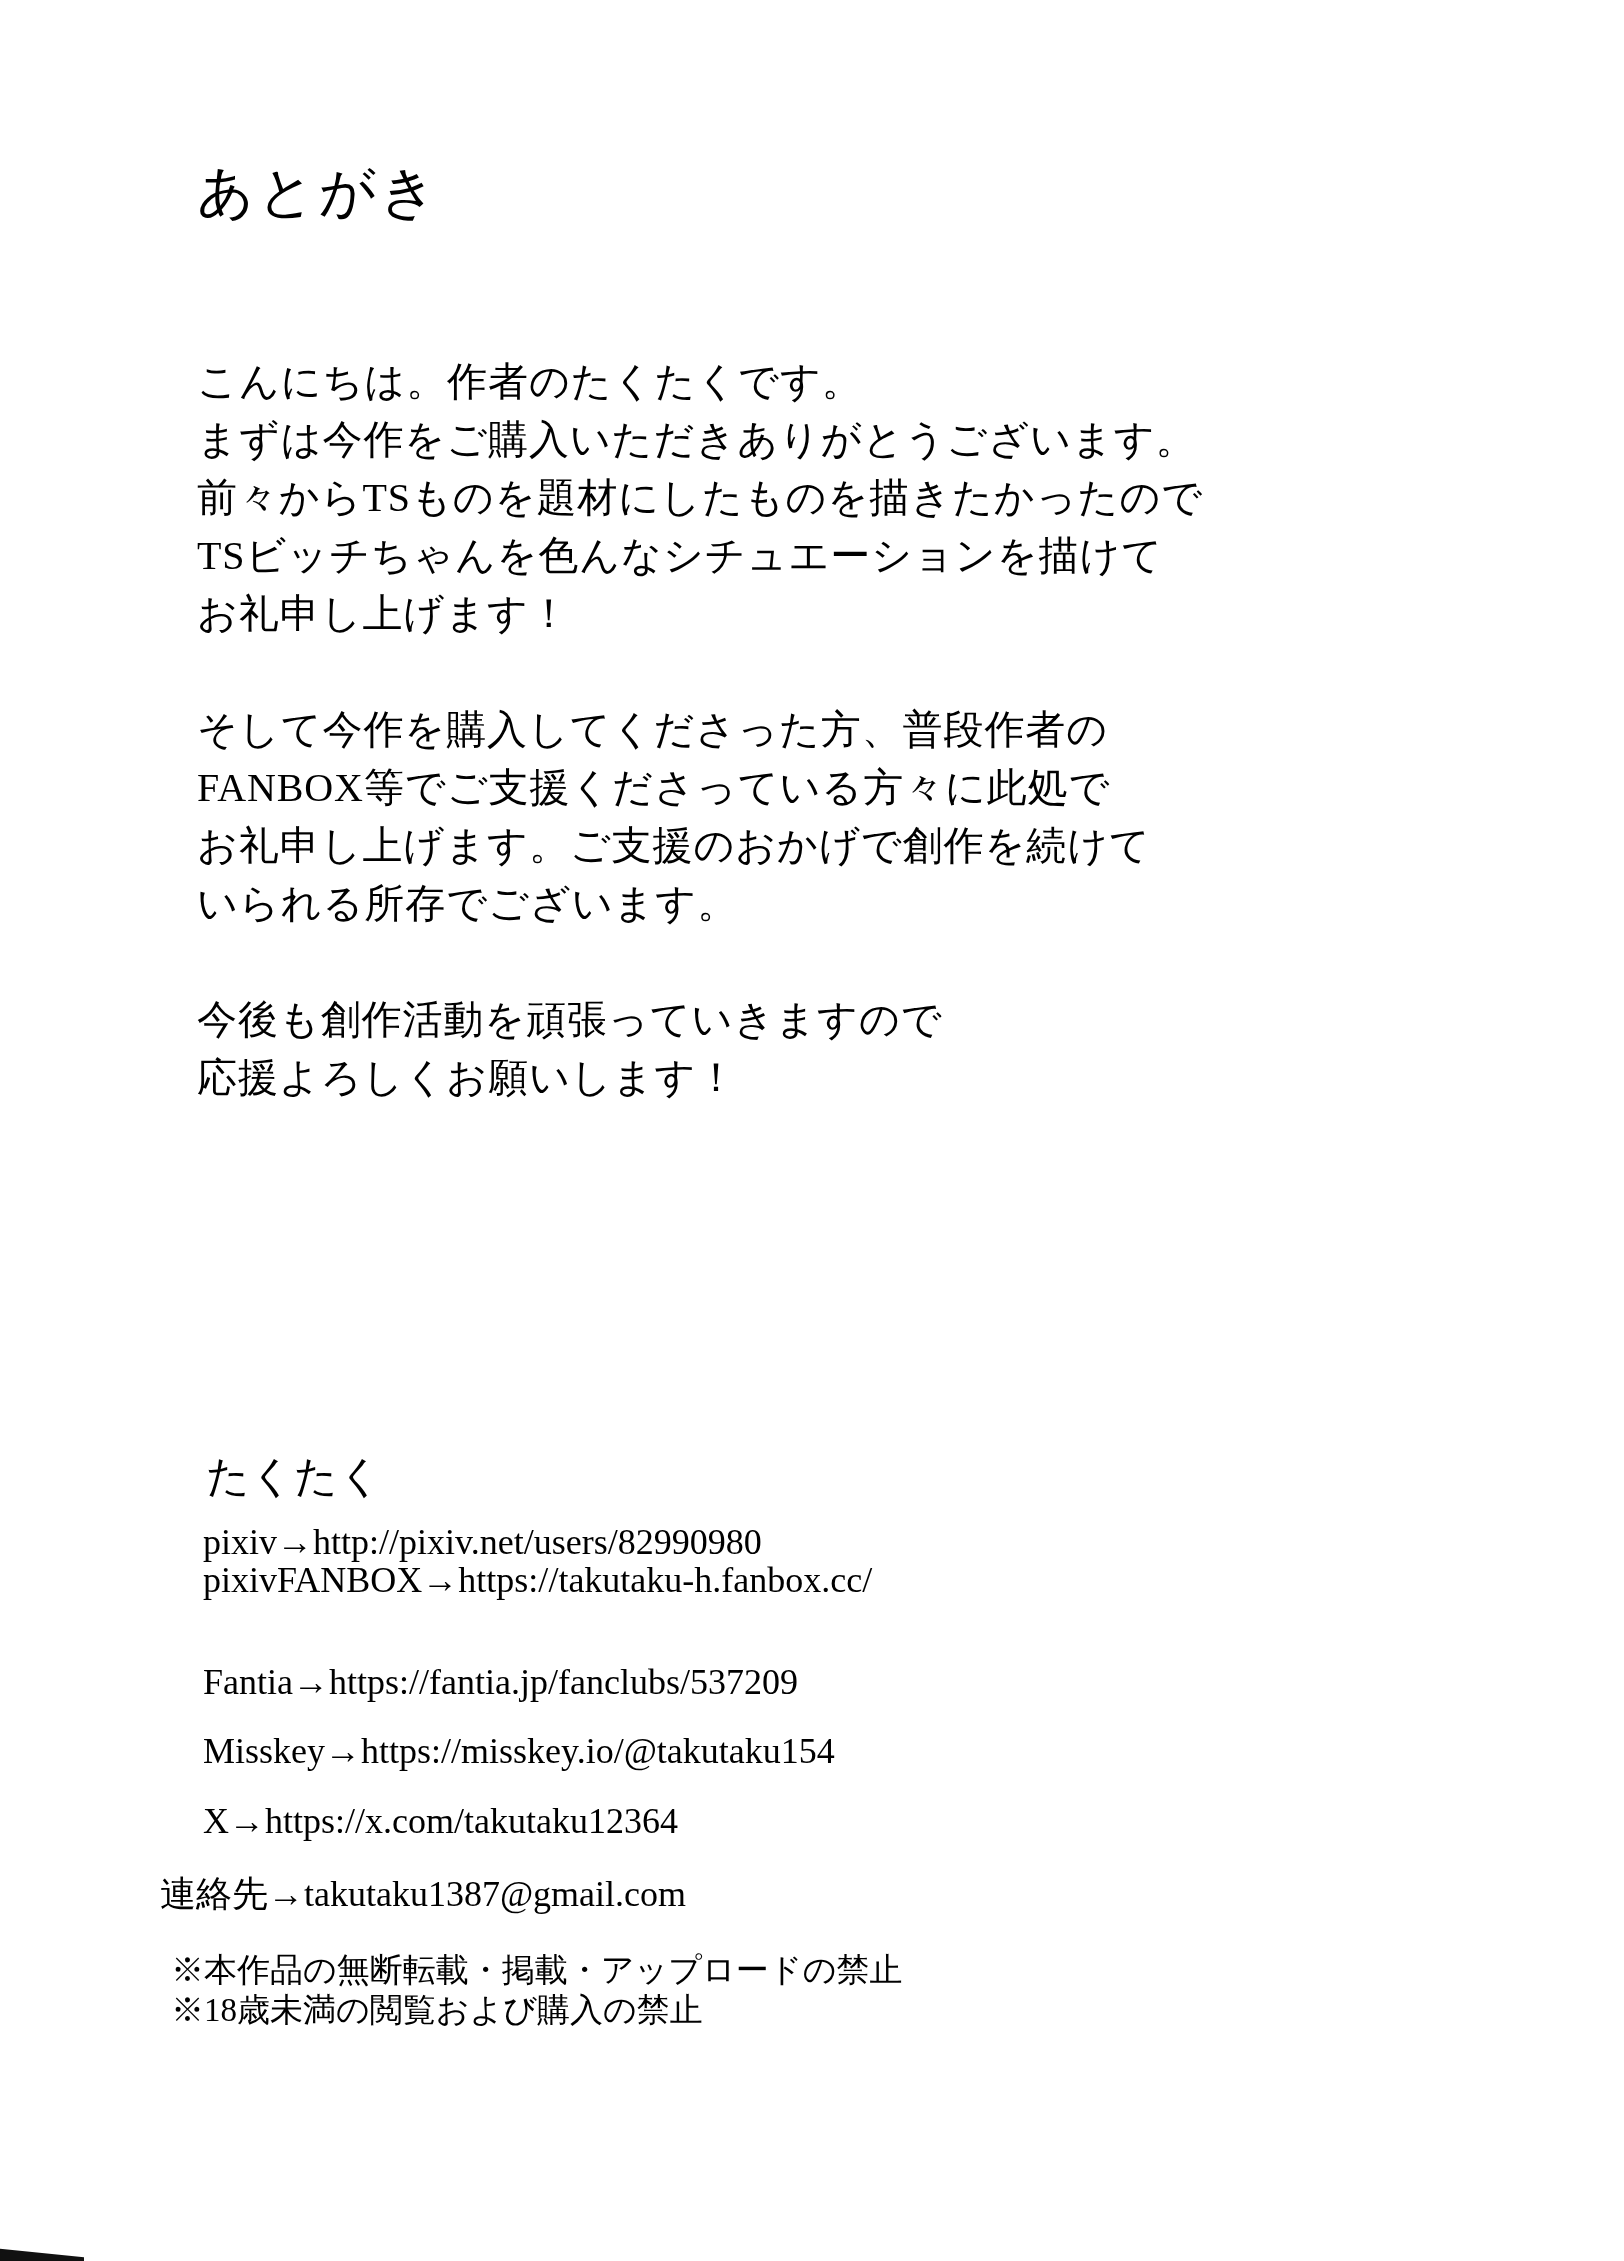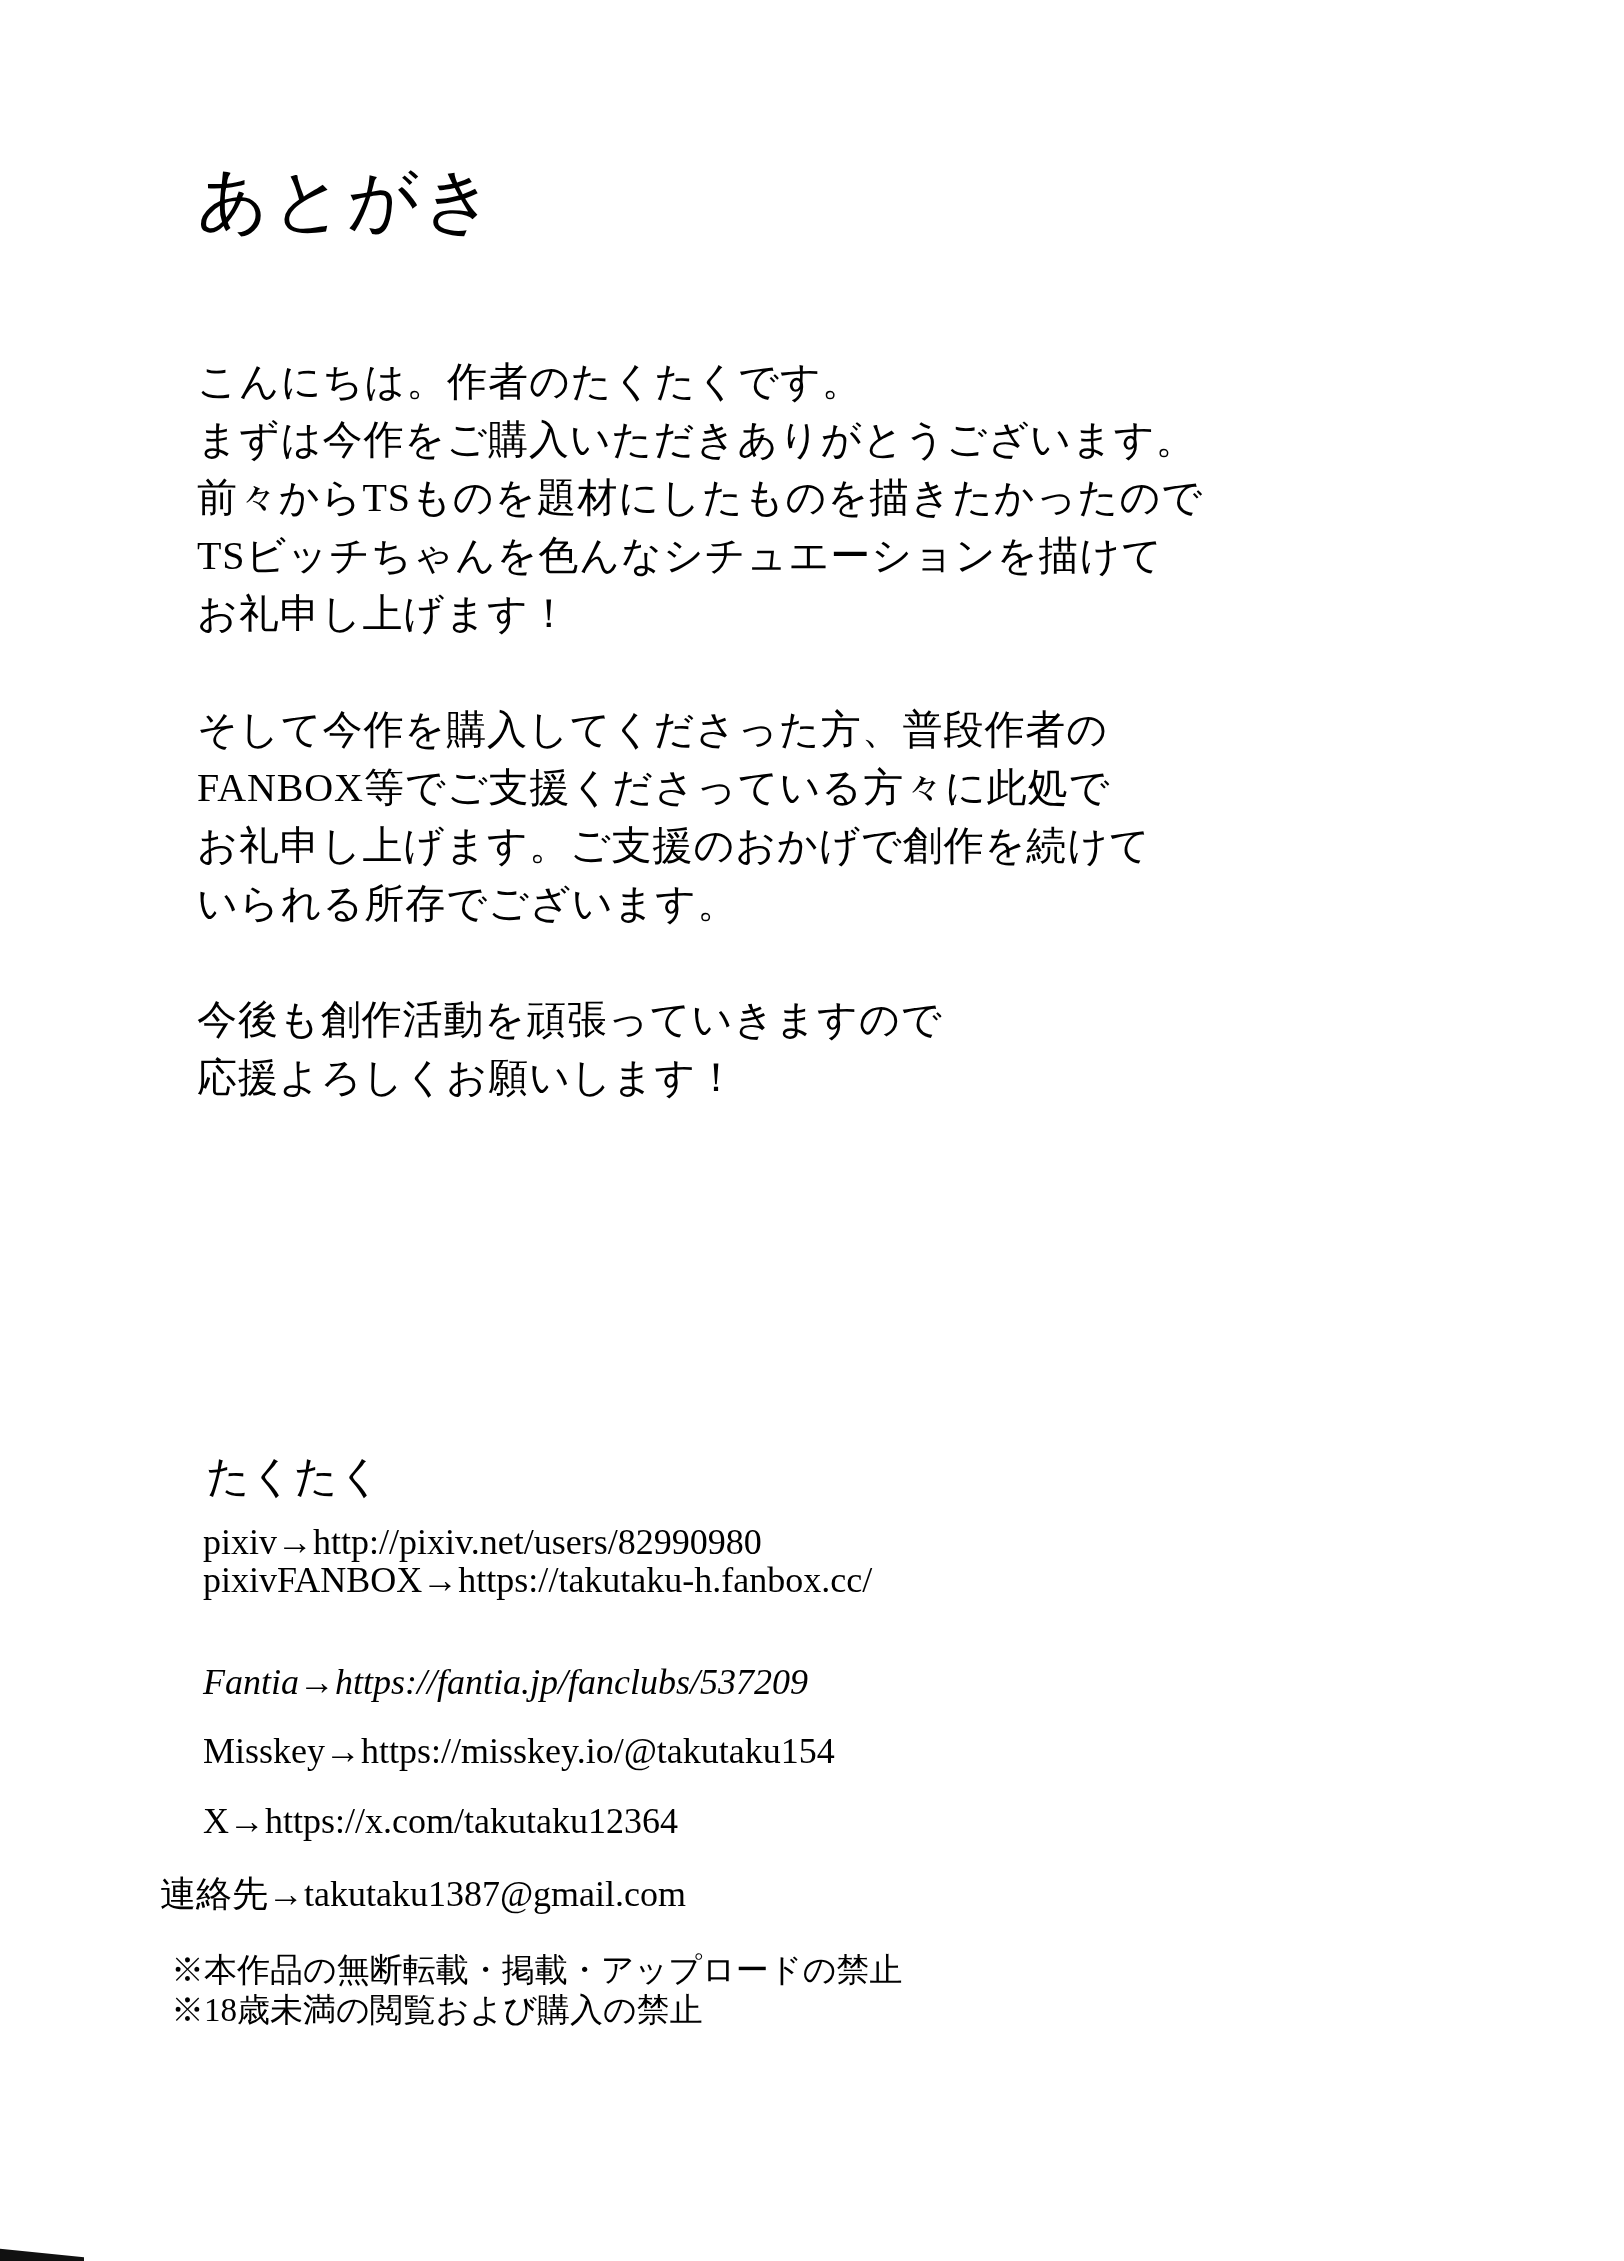--- a/index.html
+++ b/index.html
@@ -14,21 +14,21 @@
     background: #ffffff;
     color: #000000;
     font-family: "Liberation Serif", "DejaVu Serif", serif;
     overflow: hidden;
   }
   .title {
     position: absolute;
     left: 197px;
     top: 162px;
     margin: 0;
-    font-size: 70px;
+    font-size: 56px;
     font-weight: normal;
     letter-spacing: 3.5px;
     line-height: 1.1;
     white-space: nowrap;
   }
   .body-text {
     position: absolute;
     left: 197px;
     top: 353px;
     font-size: 40px;
@@ -47,21 +47,21 @@
     white-space: nowrap;
   }
   .link-line {
     position: absolute;
     left: 203px;
     font-size: 36px;
     white-space: nowrap;
   }
   .link-pixiv   { top: 1521px; }
   .link-fanbox  { top: 1559px; }
-  .link-fantia  { top: 1661px; font-style: italic; }
+  .link-fantia  { top: 1661px; }
   .link-misskey { top: 1730px; }
   .link-x       { top: 1800px; }
   .link-contact { top: 1870px; left: 160px; }
   .notices {
     position: absolute;
     left: 151px;
     top: 1950px;
     font-size: 33px;
     line-height: 40px;
     white-space: nowrap;

